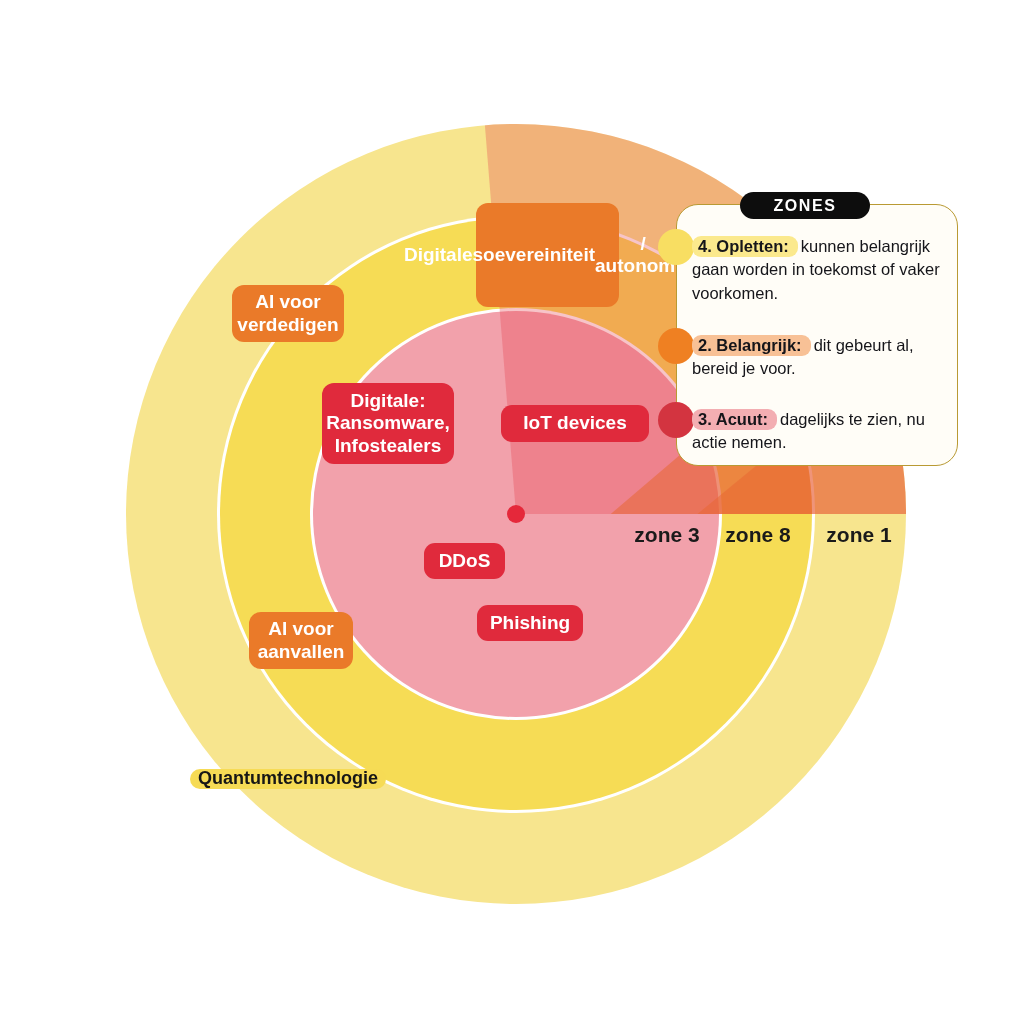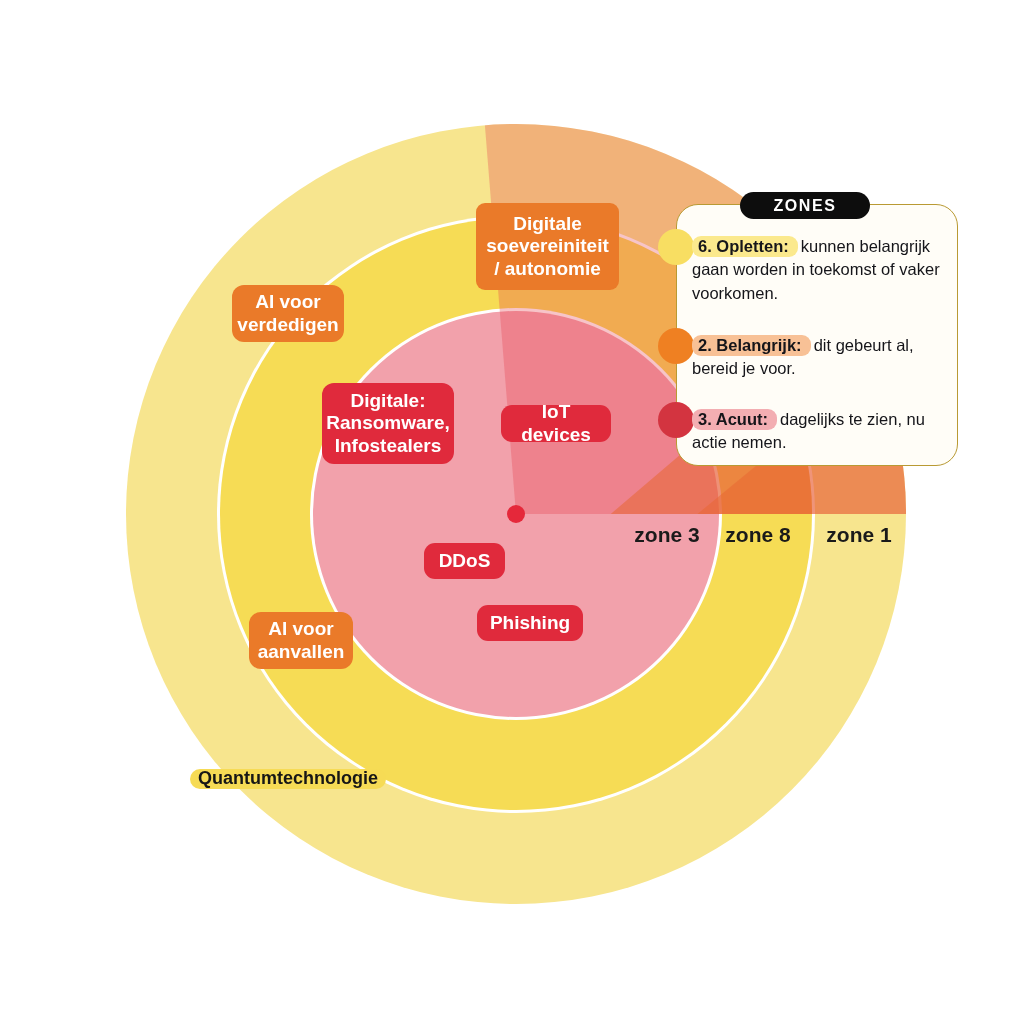--- a/index.html
+++ b/index.html
@@ -74,21 +74,21 @@
     <div id="wedge" style="clip-path:polygon(50% 50%, 100% 50%, 100% 0%, 46% 0%);"></div>
   </div>
 
   <div id="axis-line" style="left:516px;top:513px;width:396px;"></div>
   <div id="center-dot" style="left:507px;top:505px;"></div>
 
   <div class="zone-tick" style="left:627px;top:523px;width:80px;">zone 3</div>
   <div class="zone-tick" style="left:718px;top:523px;width:80px;">zone 8</div>
   <div class="zone-tick" style="left:819px;top:523px;width:80px;">zone 1</div>
 
-  <div class="pill orange" style="left:476px;top:203px;width:143px;height:87px;flex-direction:column;border-radius:9px;">
+  <div class="pill orange" style="left:476px;top:203px;width:143px;height:104px;flex-direction:row;">
     <span>Digitale</span>
     <span>soevereiniteit</span>
     <span>/ autonomie</span>
   </div>
 
   <div class="pill orange" style="left:232px;top:285px;width:112px;height:57px;flex-direction:column;">
     <span>AI voor</span>
     <span>verdedigen</span>
   </div>
 
@@ -100,41 +100,41 @@
   <div class="pill yellow" style="left:190px;top:769px;width:196px;height:20px;">
       <span>Quantumtechnologie</span>
     </div>
 
   <div class="pill red" style="left:322px;top:383px;width:132px;height:81px;flex-direction:column;">
     <span>Digitale:</span>
     <span>Ransomware,</span>
     <span>Infostealers</span>
   </div>
 
-  <div class="pill red tight" style="left:501px;top:405px;width:110px;height:37px;">
+  <div class="pill red tight" style="left:501px;top:405px;width:148px;height:37px;">
       <span>IoT devices</span>
     </div>
 
   <div class="pill red tight" style="left:404px;top:543px;width:81px;height:36px;margin-left:20px;">
       <span>DDoS</span>
     </div>
 
   <div class="pill red tight" style="left:477px;top:605px;width:106px;height:36px;">
       <span>Phishing</span>
     </div>
 
   <div id="legend-card" style="left:676px;top:204px;width:282px;height:262px;"></div>
 
   <div id="zones-badge" style="left:740px;top:192px;width:130px;height:27px;">
       <span>ZONES</span>
     </div>
 
   <div class="legend-dot" style="left:658px;top:229px;width:36px;height:36px;background:#f8de62;"></div>
   <div class="legend-text hl-y" style="left:692px;top:235px;width:258px;">
-    <b>6. Opletten:</b><span>kunnen belangrijk gaan worden in toekomst of vaker voorkomen.</span>
+    <b>4. Opletten:</b><span>kunnen belangrijk gaan worden in toekomst of vaker voorkomen.</span>
   </div>
 
   <div class="legend-dot" style="left:658px;top:328px;width:36px;height:36px;background:#ef8022;"></div>
   <div class="legend-text hl-o" style="left:692px;top:334px;width:258px;">
     <b>2. Belangrijk:</b><span>dit gebeurt al, bereid je voor.</span>
   </div>
 
   <div class="legend-dot" style="left:658px;top:402px;width:36px;height:36px;background:#d33440;"></div>
   <div class="legend-text hl-r" style="left:692px;top:408px;width:258px;">
     <b>3. Acuut:</b><span>dagelijks te zien, nu actie nemen.</span>

